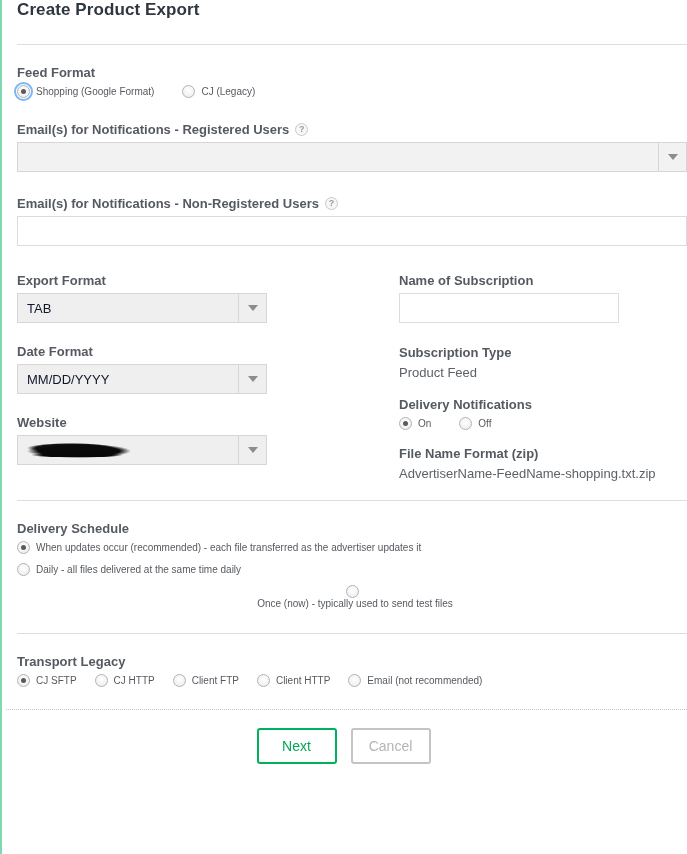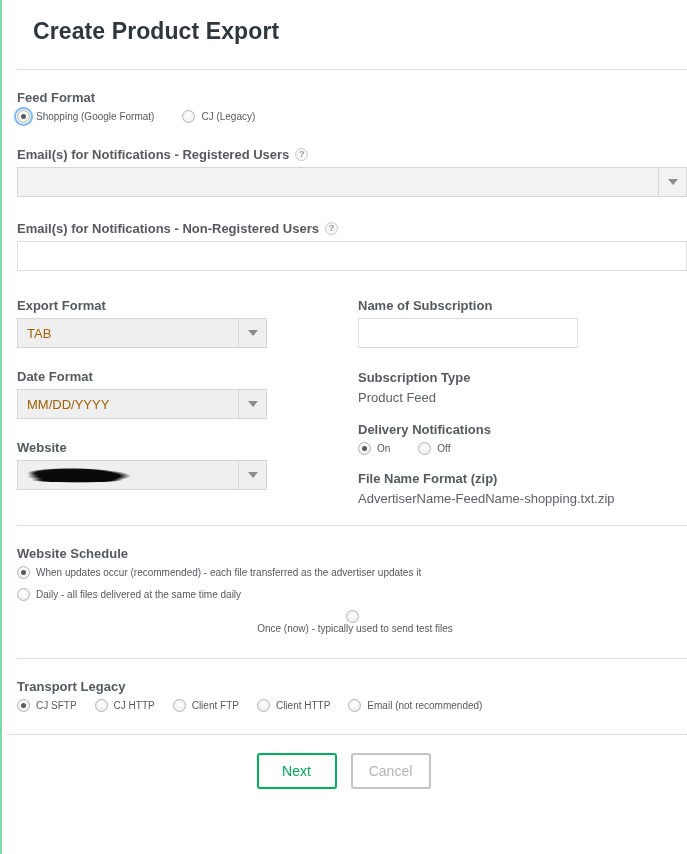--- a/index.html
+++ b/index.html
@@ -19,26 +19,24 @@
     position: absolute;
     left: 0; top: 0; bottom: 0;
     width: 2px;
     background: #7fd8b0;
   }
 
   .page { position: relative; padding: 0 0 0 17px; }
 
   
   .title {
-    font-size: 23px;
+    font-size: 17px;
     font-weight: bold;
     color: #2f3640;
-    padding-top: 18px;
     letter-spacing: .1px;
-    margin-left: 16px;
   }
 
   
   .divider {
     border-top: 1px solid #dddddd;
     margin-right: 0;
   }
   .divider.solid-1 { margin-top: 24px; }
   .divider.dotted {
     border-top: 1px dotted #c7c7c7;
@@ -130,21 +128,21 @@
     width: 250px;
     border: 1px solid #d6d6d6;
     background: #efefef;
   }
   .select .sel-value {
     flex: 1 1 auto;
     display: flex;
     align-items: center;
     padding: 8px 9px;
     font-size: 13px;
-    color: #a16207;
+    color: #0f172a;
     overflow: hidden;
     white-space: nowrap;
   }
   .select .sel-arrow {
     flex: 0 0 auto;
     width: 28px;
     border-left: 1px solid #d6d6d6;
     display: flex;
     align-items: center;
     justify-content: center;
@@ -169,21 +167,21 @@
       radial-gradient(ellipse 44px 5px at 44px 5px, #111 0%, #111 80%, rgba(0,0,0,0) 100%);
   }
   .redaction::after {
     content:"";
     position:absolute; left:4px; top:9px;
     width:92px; height:5px;
     background: radial-gradient(ellipse 46px 3px at 46px 3px, #080808 0%, #080808 75%, rgba(0,0,0,0) 100%);
   }
 
   
-  .cols { display: flex; }
+  .cols { display: flex; gap: 41px; }
   .col-left { width: 341px; flex: 0 0 auto; }
   .col-right { flex: 1 1 auto; }
 
   
   .sec { margin-top: 20px; }
 
   
   .footer {
     display: flex;
     justify-content: center;
@@ -323,21 +321,21 @@
         <div class="field-label">File Name Format (zip)</div>
         <div class="static-value">AdvertiserName-FeedName-shopping.txt.zip</div>
       </div>
 
     </div>
   </div>
 
   <div class="divider" style="margin-top:19px;"></div>
 
   <div class="sec">
-    <div class="field-label">Website Schedule</div>
+    <div class="field-label">Delivery Schedule</div>
     <div class="radio-stack">
       <label class="radio-opt">
         <span class="radio checked"></span>
         <span class="rlabel">When updates occur (recommended) - each file transferred as the advertiser updates it</span>
       </label>
       <label class="radio-opt">
         <span class="radio"></span>
         <span class="rlabel">Daily - all files delivered at the same time daily</span>
       </label>
       <label class="radio-opt">

